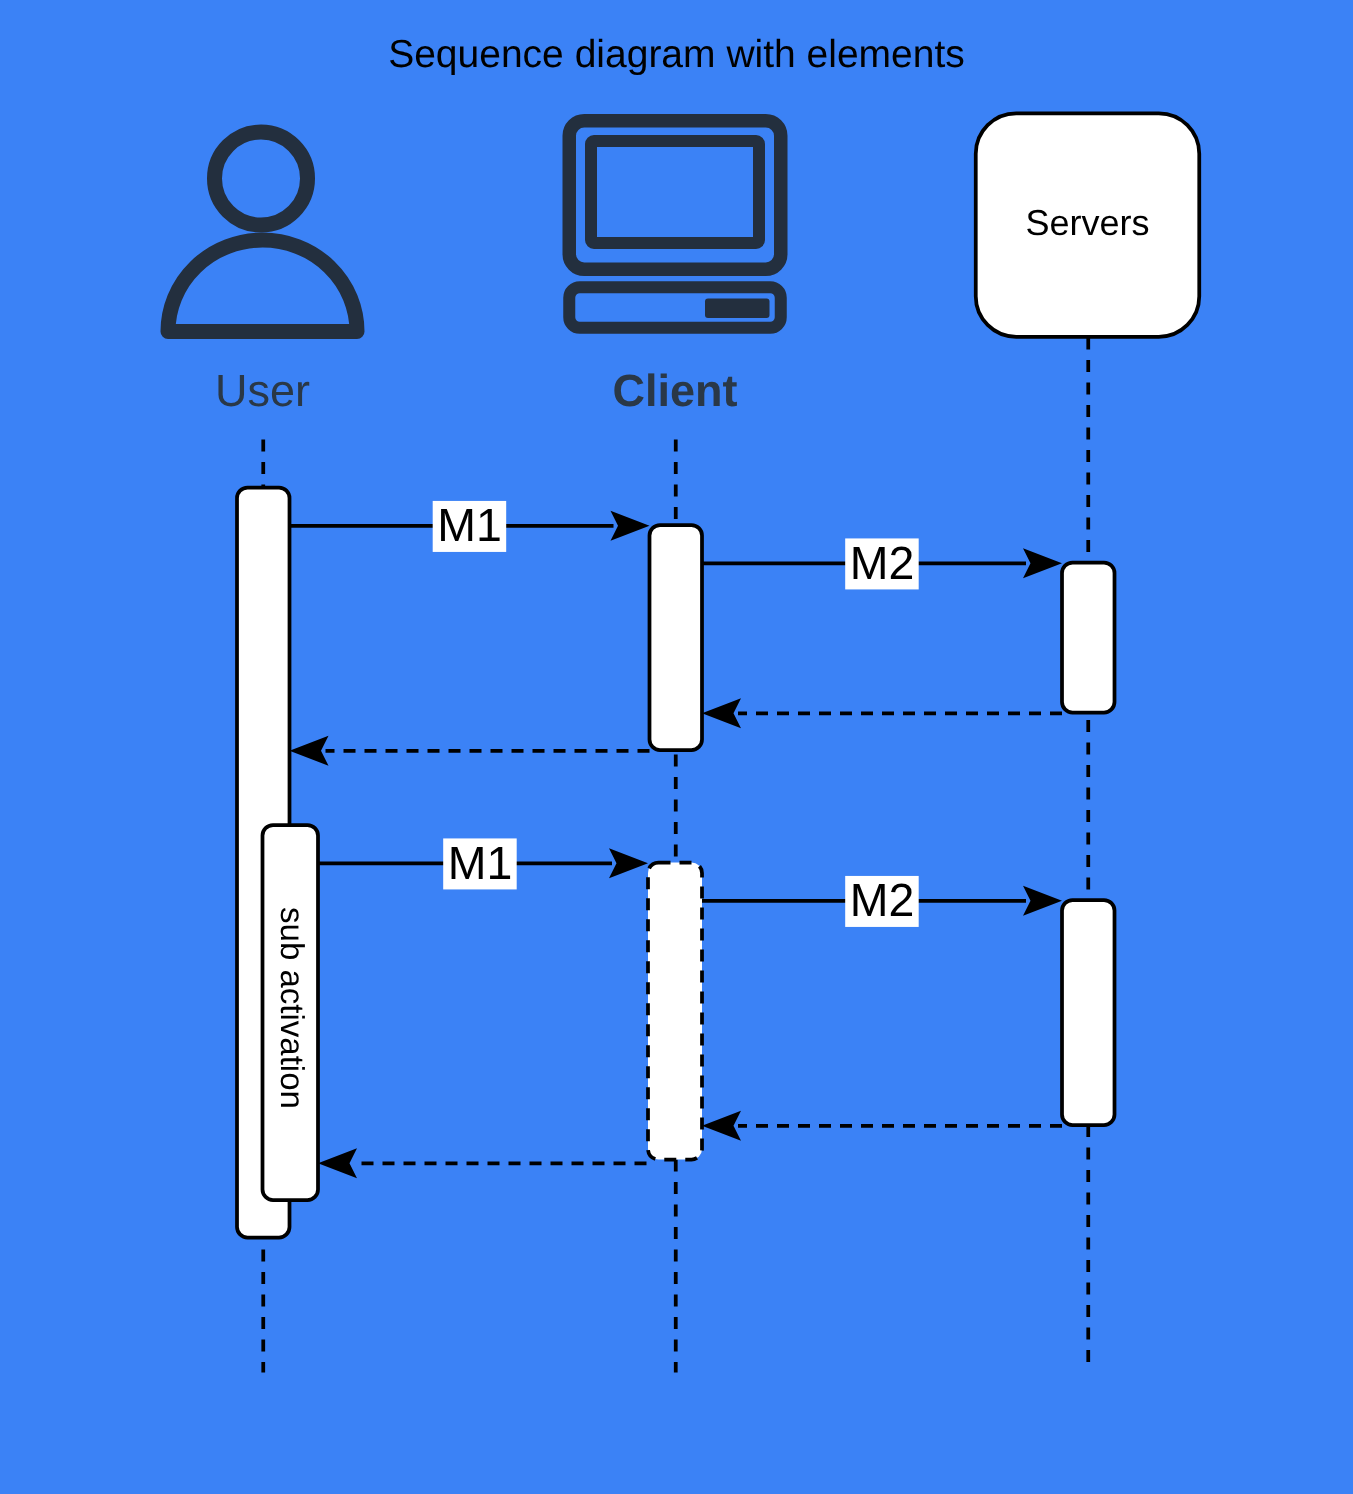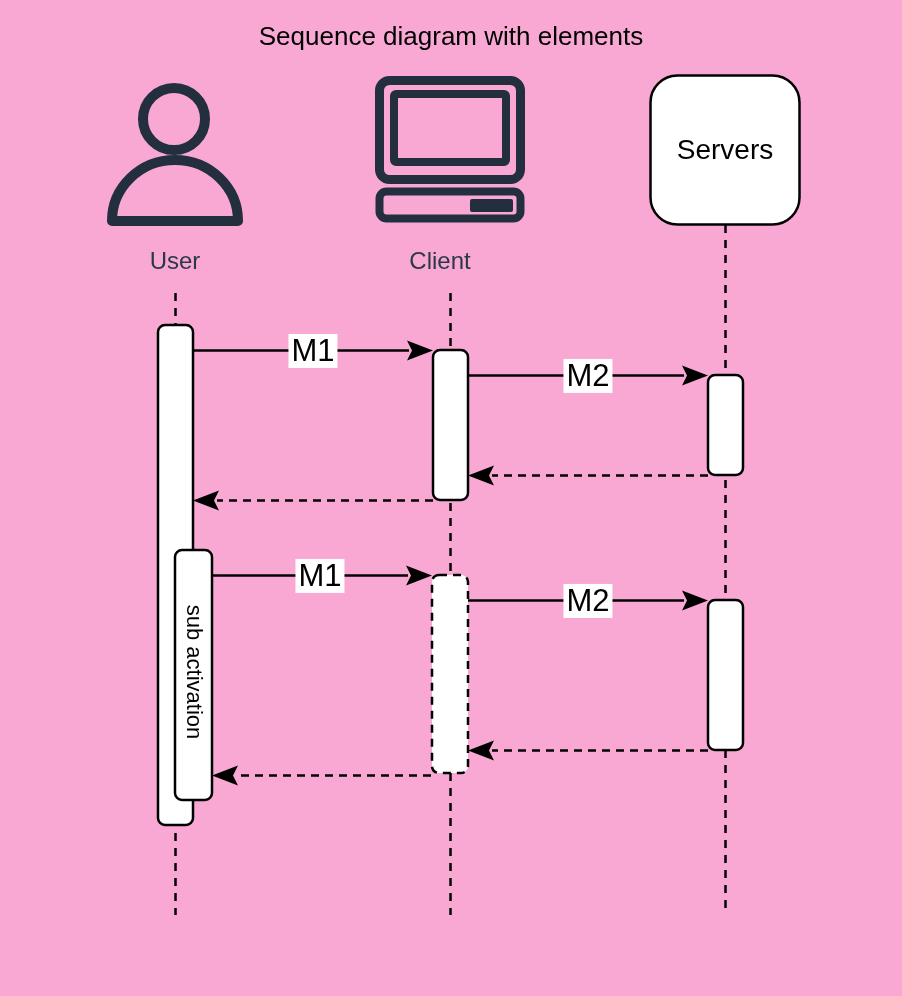--- a/index.html
+++ b/index.html
@@ -1,24 +1,24 @@
 <!DOCTYPE html>
 <html style="--icon: #232F3E; --line: #000000; --label: #2A3847;"><head>
 <meta charset="utf-8">
 <style>
   html,body{margin:0;padding:0;background:#fff;}
   .canvas{
-    position:relative;width:902px;height:996px;background:#f9a8d4;
+    position:relative;width:902px;height:996px;background:#3b82f6;
     font-family:"Liberation Sans","DejaVu Sans",sans-serif;overflow:hidden;
   }
   .diagram-svg{position:absolute;left:0;top:0;}
   .lbl{position:absolute;transform:translate(-50%,-50%);color:#000;white-space:nowrap;line-height:1.1;}
   .title-lbl{font-size:26px;color:#000;}
-  .actor-lbl{font-size:24px;color:var(--label,#2A3847);}
-  .node-lbl{font-size:28px;color:#000;}
+  .actor-lbl{font-size:30px;color:var(--label,#2A3847);}
+  .node-lbl{font-size:24px;color:#000;}
   .msg-lbl{font-size:31px;color:#000;background:#fff;padding:0 3px;}
   .sub-lbl{font-size:22px;color:#000;transform:translate(-50%,-50%) rotate(90deg);}
 </style>
 </head>
 <body>
 
 <div class="canvas">
 
   <svg class="diagram-svg" width="902" height="996" viewBox="0 0 902 996">
 
@@ -84,21 +84,21 @@
 
     <g>
       <line x1="431" y1="775.5" x2="236" y2="775.5" stroke="var(--line)" stroke-width="2.5" stroke-dasharray="8 6"></line>
       <polygon points="212,775.5 238,765.5 233,775.5 238,785.5" fill="var(--line)"></polygon>
     </g>
   </svg>
 
   <div class="lbl title-lbl" style="left:451px;top:36px;">Sequence diagram with elements</div>
 
   <div class="lbl actor-lbl" style="left:175px;top:261px;">User</div>
-  <div class="lbl actor-lbl" style="left:440px;top:261px;">Client</div>
+  <div class="lbl actor-lbl" style="left:450px;top:261px;font-weight:bold;">Client</div>
   <div class="lbl node-lbl" style="left:725px;top:150px;">Servers</div>
 
   <div class="lbl msg-lbl" style="left:313px;top:351px;">M1</div>
   <div class="lbl msg-lbl" style="left:588px;top:376px;">M2</div>
   <div class="lbl msg-lbl" style="left:320px;top:576px;">M1</div>
   <div class="lbl msg-lbl" style="left:588px;top:601px;">M2</div>
 
   <div class="lbl sub-lbl" style="left:194px;top:672px;">sub activation</div>
 </div>
 

